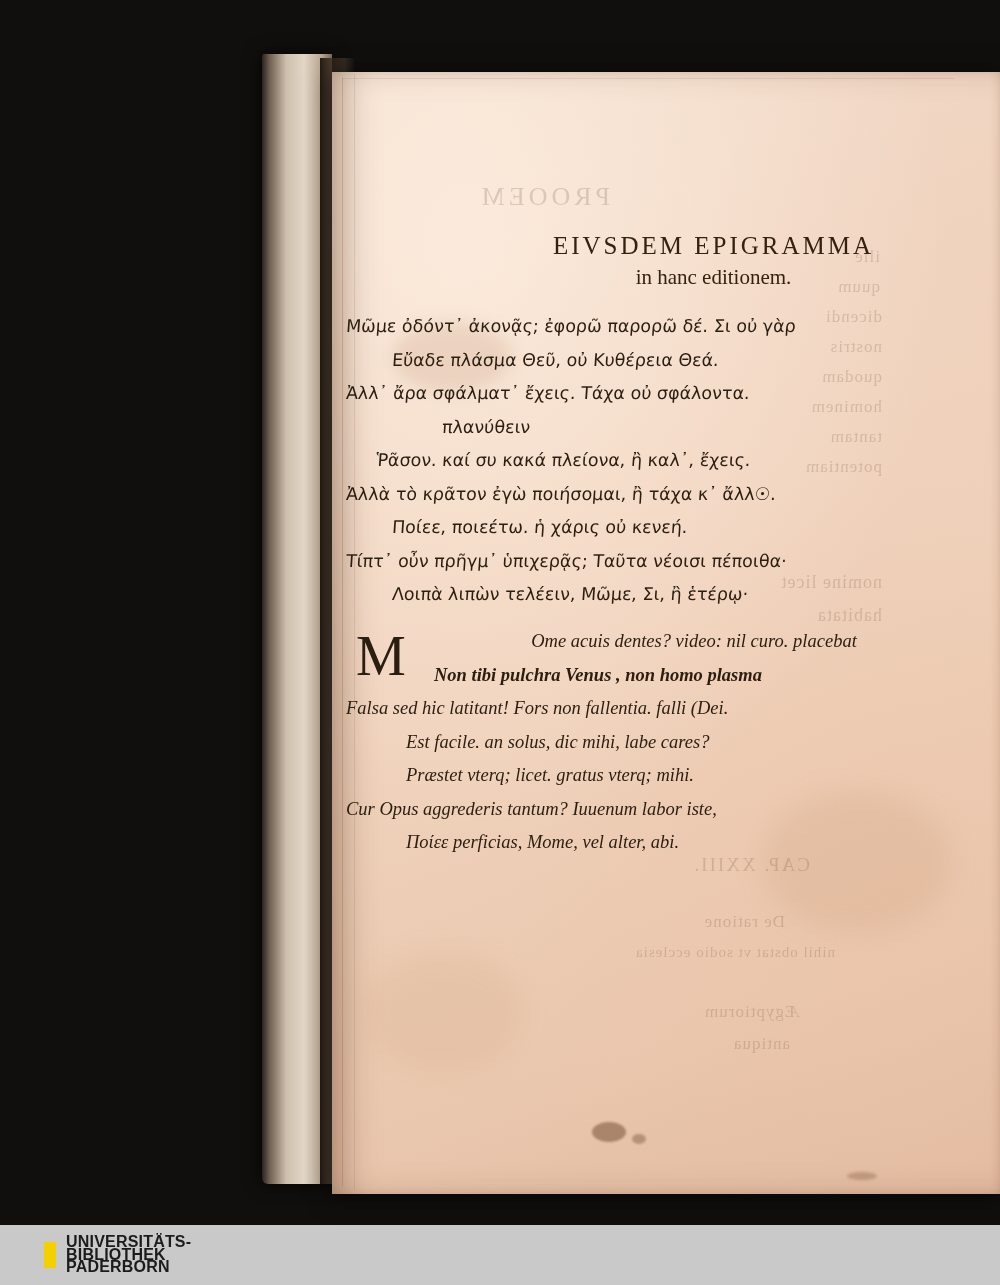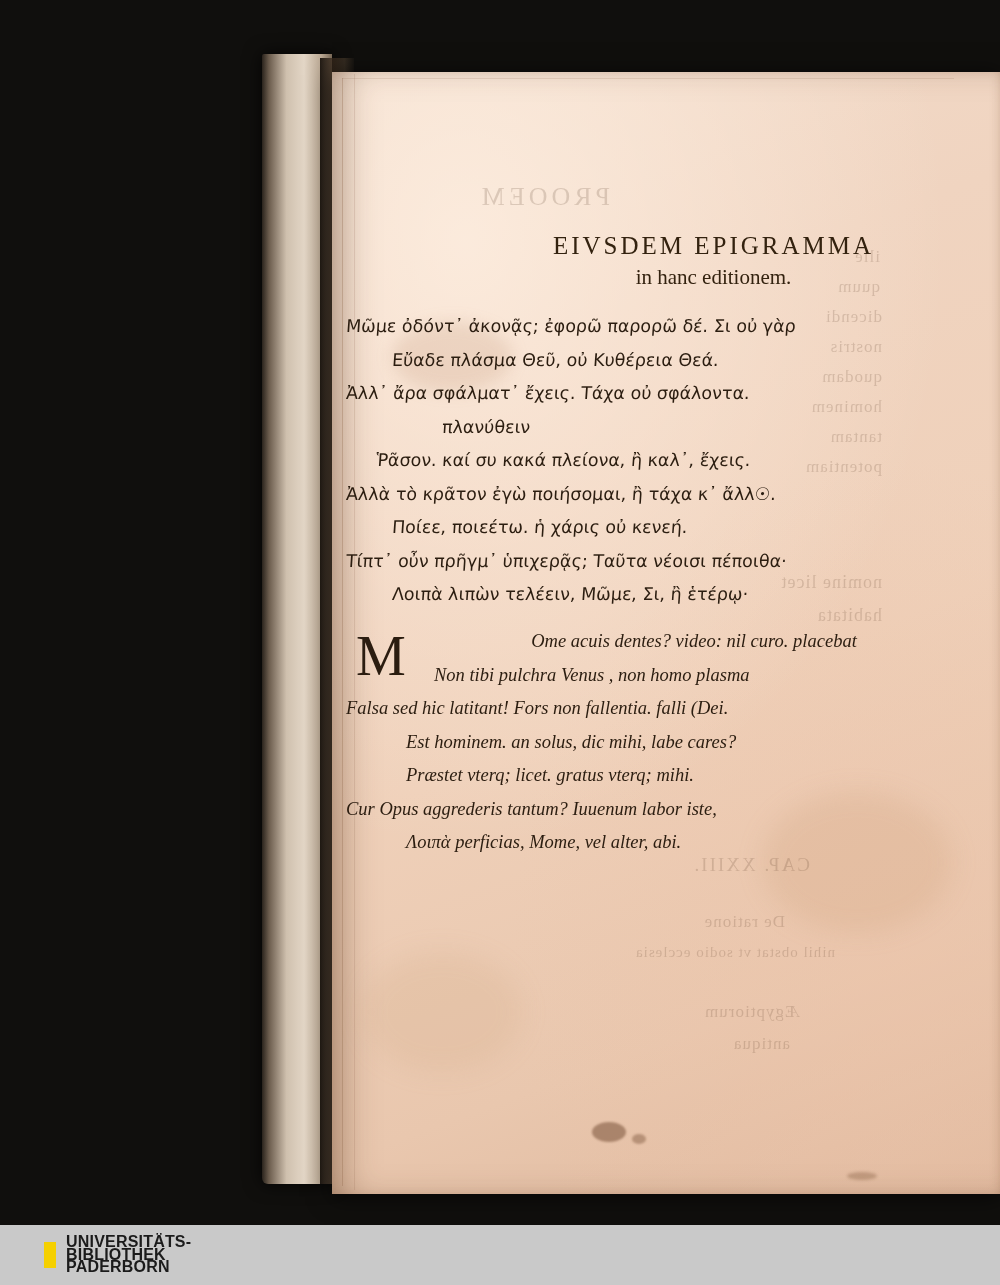--- a/index.html
+++ b/index.html
@@ -292,26 +292,26 @@
         <div class="gline ind3">Ῥᾶσον. καί συ κακά πλείονα, ἢ καλ᾽, ἔχεις.</div>
         <div class="gline">Ἀλλὰ τὸ κρᾶτον ἐγὼ ποιήσομαι, ἢ τάχα κ᾽ ἄλλ☉.</div>
         <div class="gline ind1">Ποίεε, ποιεέτω. ἡ χάρις οὐ κενεή.</div>
         <div class="gline">Τίπτ᾽ οὖν πρῆγμ᾽ ὑπιχερᾷς; Ταῦτα νέοισι πέποιθα·</div>
         <div class="gline ind1">Λοιπὰ λιπὼν τελέειν, Μῶμε, Σι, ἢ ἑτέρῳ·</div>
       </div>
 
       <div id="latin">
         <div id="dropcap">M</div>
         <div class="lline first-pair">Ome acuis dentes? video: nil curo. placebat</div>
-        <div class="lline ind1" style="padding-left:88px;">Non tibi pulchra Venus , non homo plasma</div>
+        <div class="lline ind1" style="padding-left:88px;font-weight:bold;">Non tibi pulchra Venus , non homo plasma</div>
         <div class="lline">Falsa sed hic latitant! Fors non fallentia. falli (Dei.</div>
-        <div class="lline ind1">Est hominem. an solus, dic mihi, labe cares?</div>
+        <div class="lline ind1">Est facile. an solus, dic mihi, labe cares?</div>
         <div class="lline ind1">Præstet vterq; licet. gratus vterq; mihi.</div>
         <div class="lline">Cur Opus aggrederis tantum? Iuuenum labor iste,</div>
-        <div class="lline ind1">Λοιπὰ perficias, Mome, vel alter, abi.</div>
+        <div class="lline ind1">Ποίεε perficias, Mome, vel alter, abi.</div>
       </div>
 
       <div id="catchword">A M-</div>
 
     </div>
   </div>
 </div>
 
 <div id="watermark">
   <div id="wm-mark"></div>

